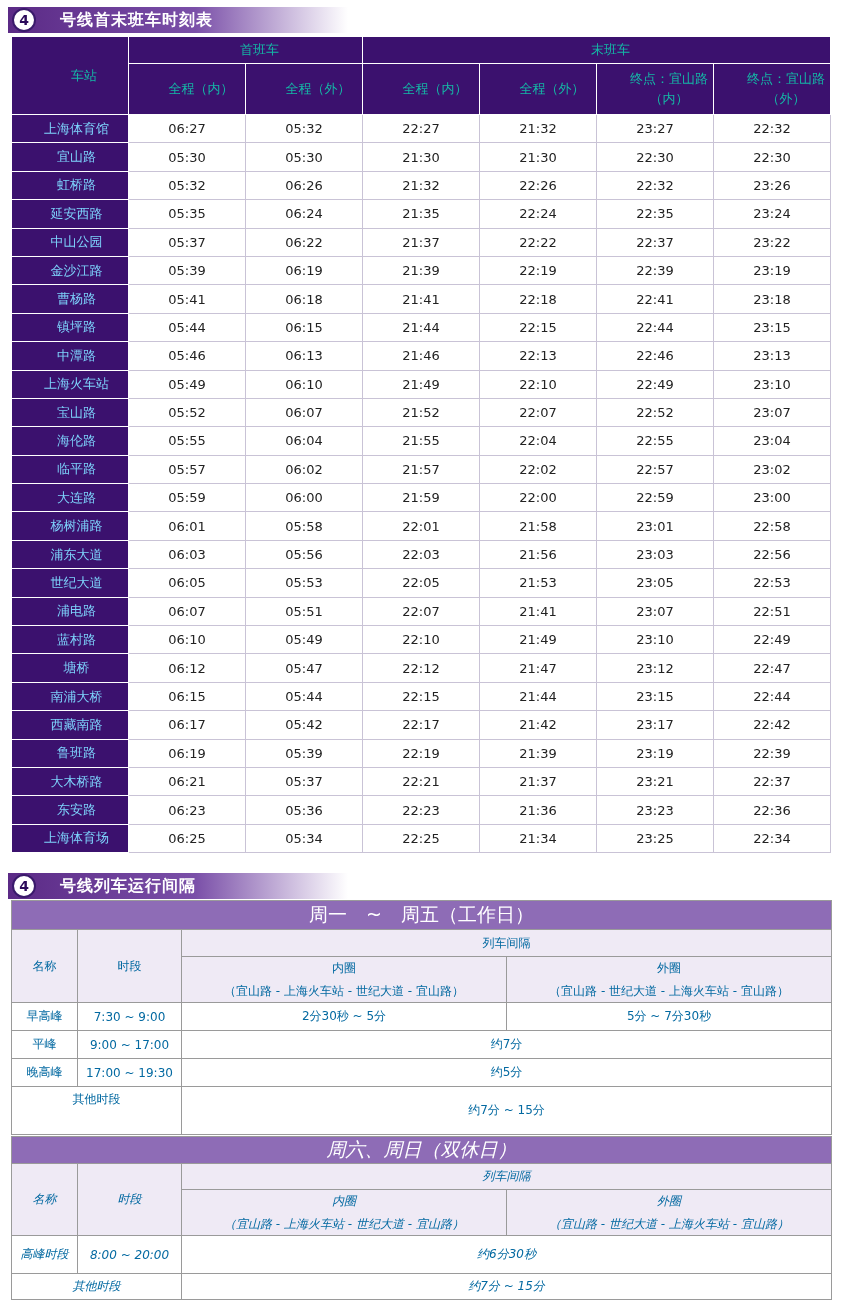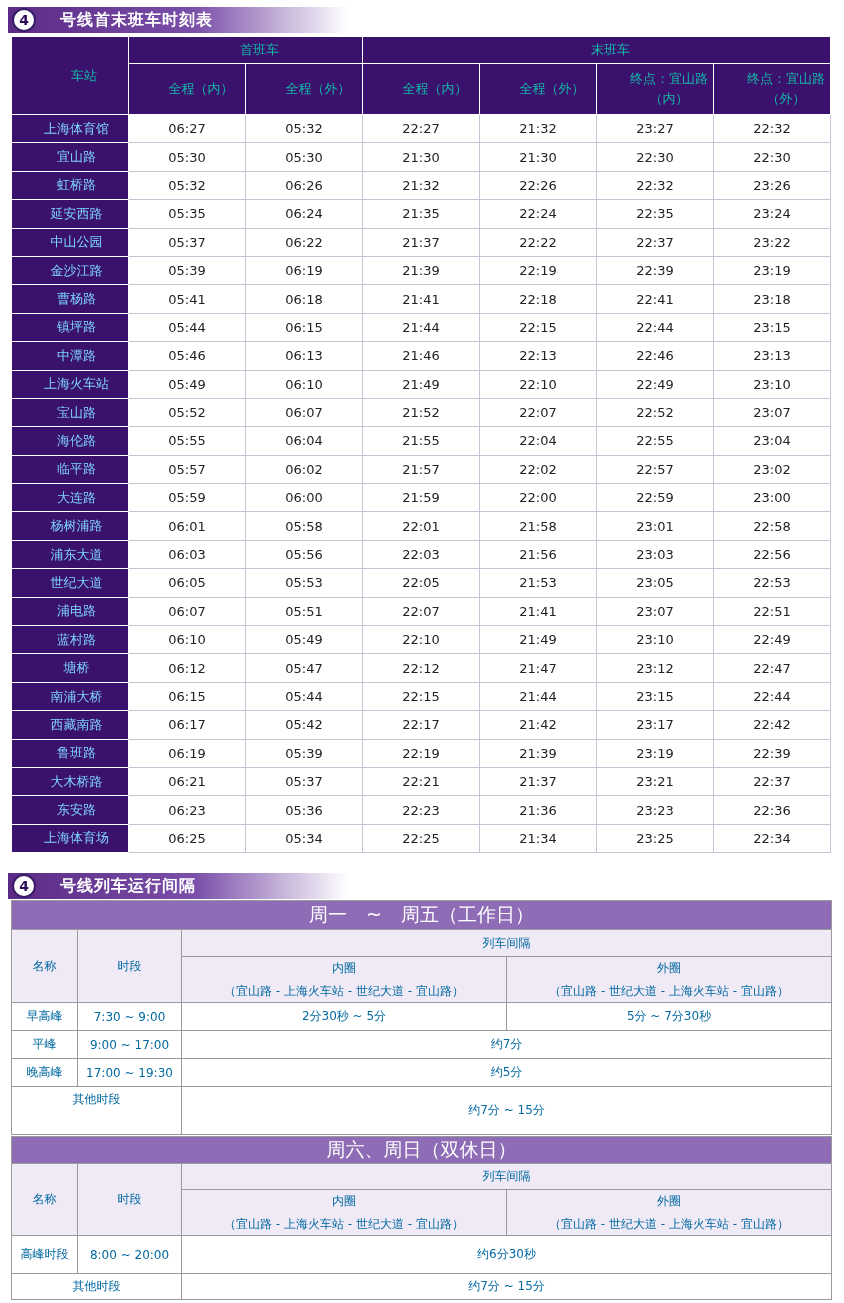--- a/index.html
+++ b/index.html
@@ -335,21 +335,21 @@
     <td>17:00 ~ 19:30</td>
     <td colspan="2">约5分</td>
   </tr>
   <tr style="height:48px;">
     <td colspan="2" style="vertical-align:top;padding-top:4px">其他时段</td>
     <td colspan="2">约7分 ~ 15分</td>
   </tr>
 </tbody>
   </table>
 
-<table class="t2" style="top:1136px; width:820px;">
+<table class="t2" style="top:1136px; width:820px;font-style:italic;">
   <colgroup>
       <col style="width:66px">
       <col style="width:104px">
       <col style="width:325px">
       <col style="width:325px">
     </colgroup>
   <tbody>
       <tr style="height:27px;">
         <td colspan="4" class="band">周六、周日（双休日）</td>
       </tr>

